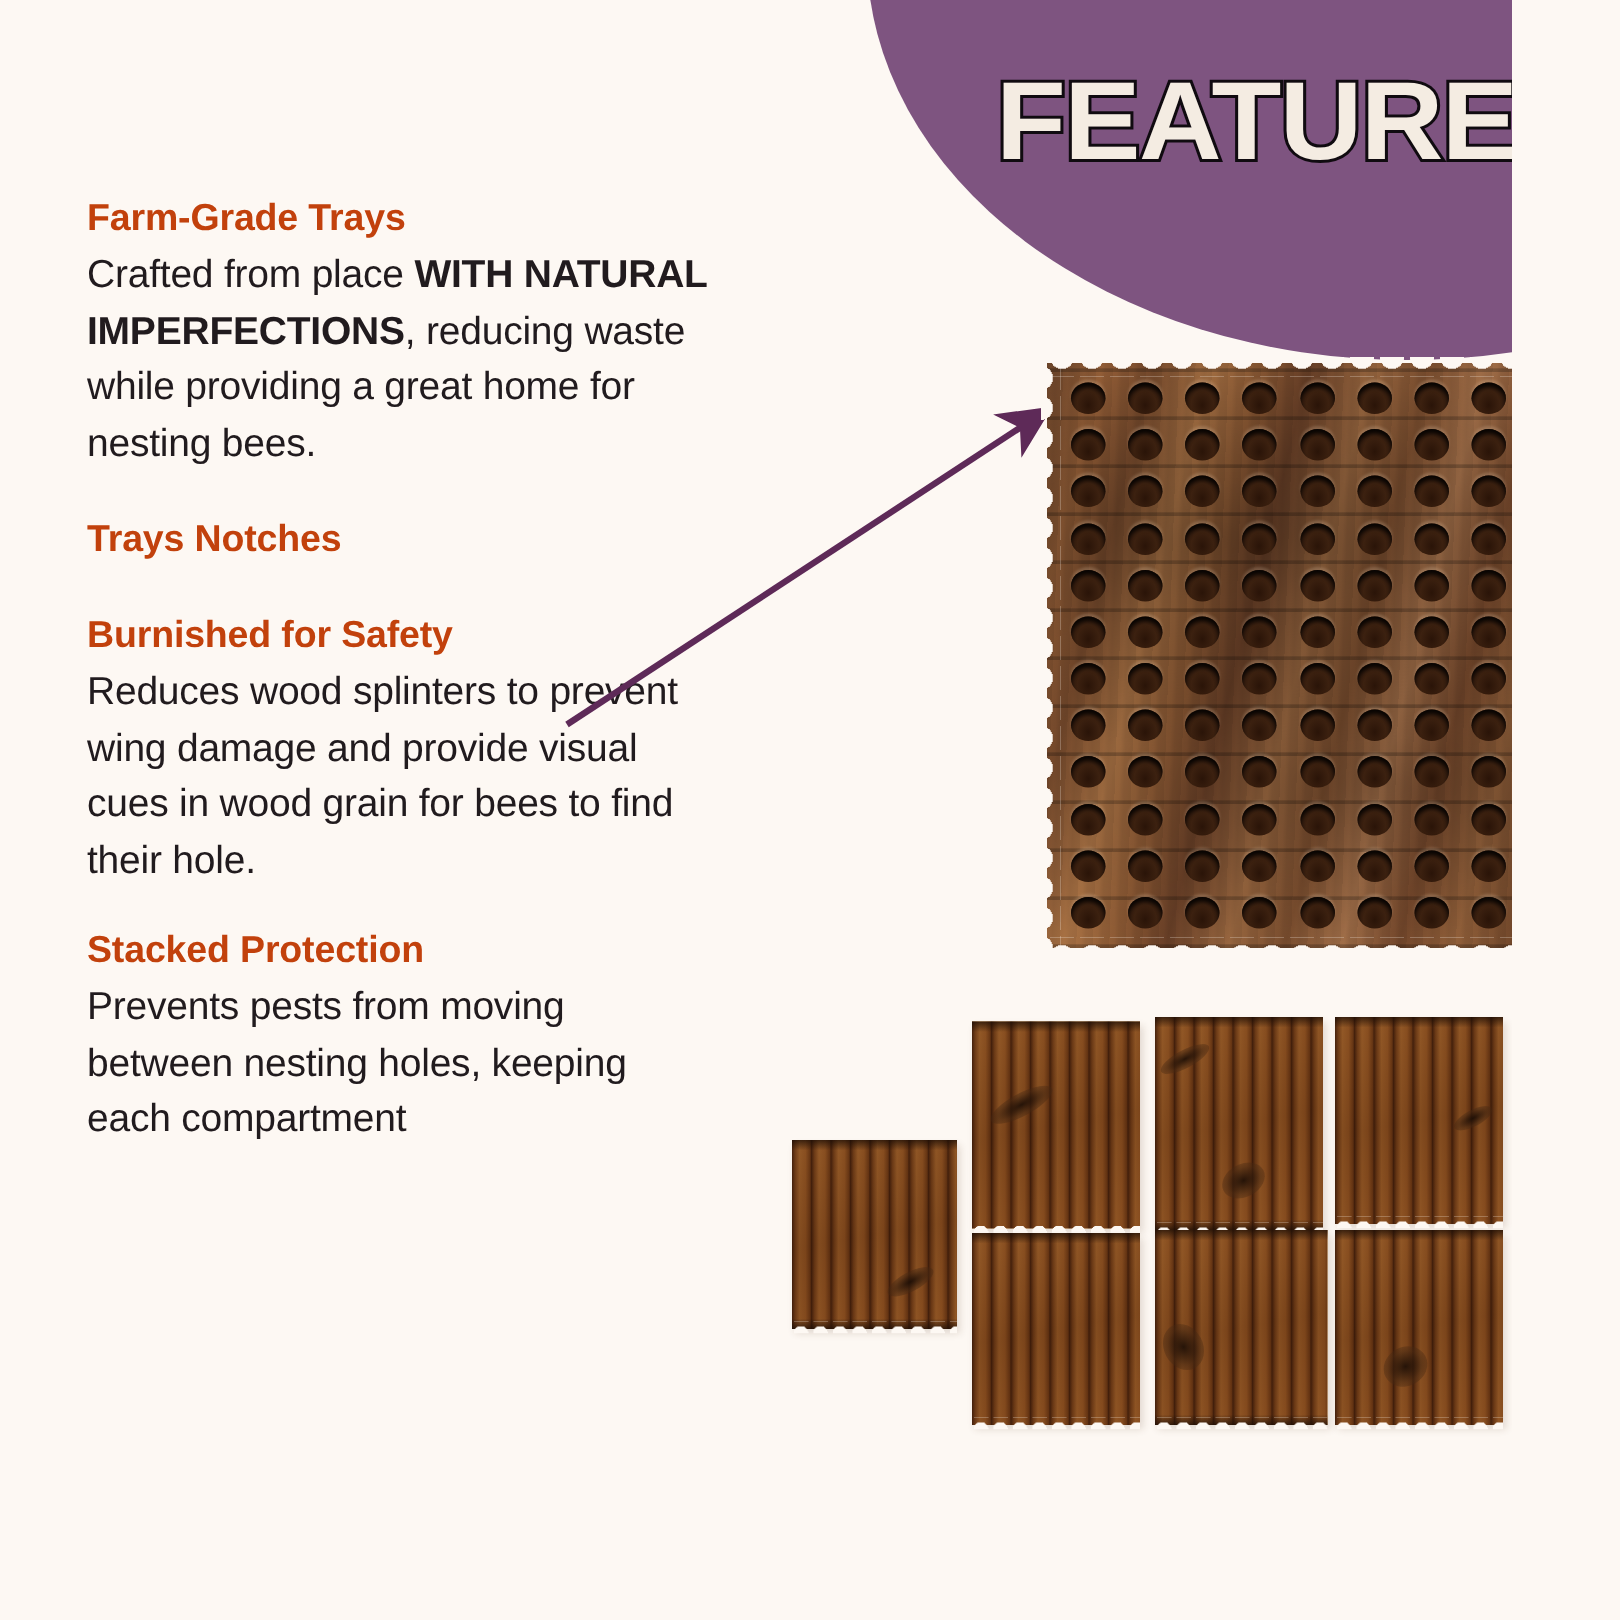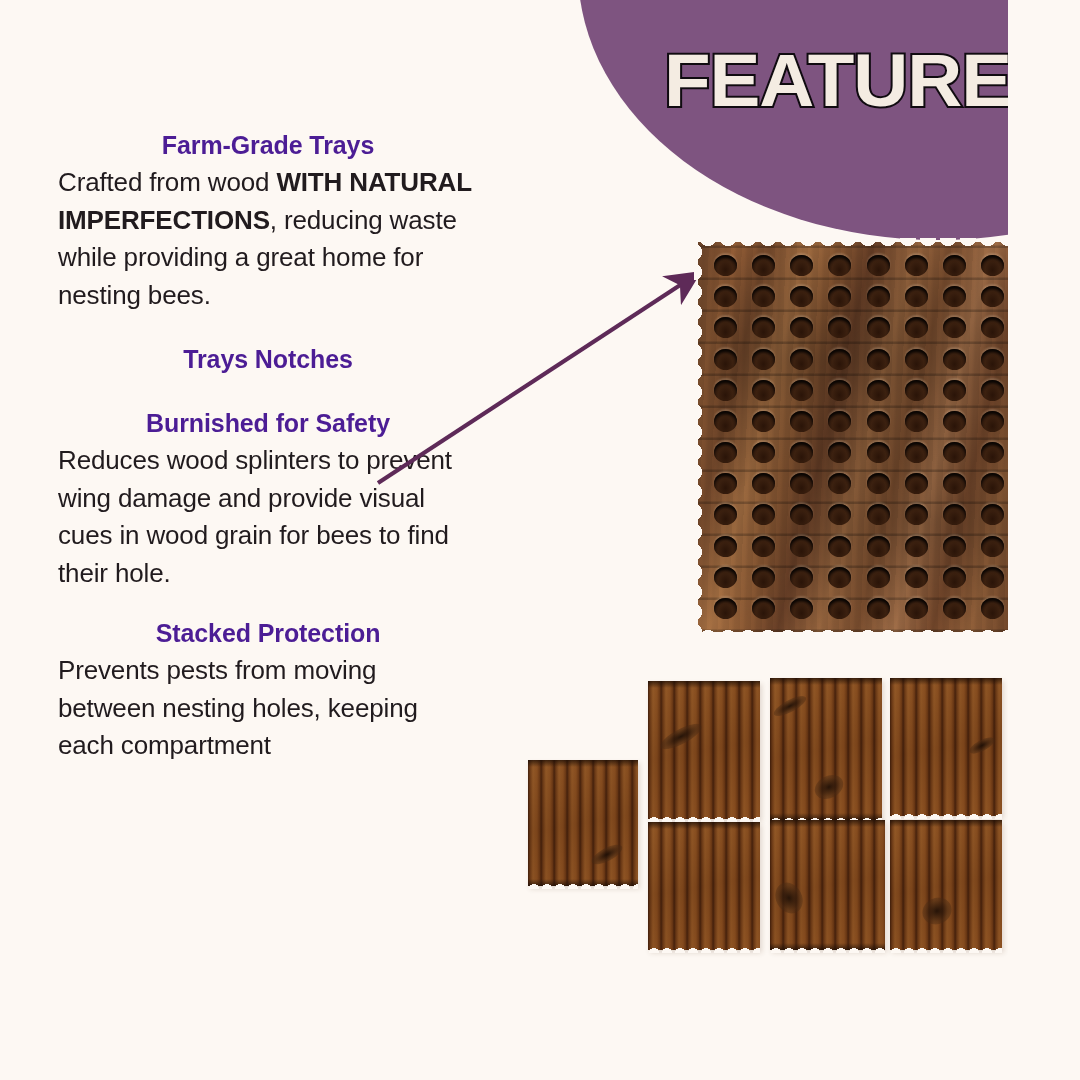--- a/index.html
+++ b/index.html
@@ -58,25 +58,24 @@
     top: 128px;
     width: 420px;
   }
   .feature-block { margin-bottom: 24px; }
   .feature-block.b1 { margin-bottom: 28px; }
   .feature-block.b2 { margin-bottom: 30px; }
   .feature-block.b3 { margin-bottom: 30px; }
   .feature-title {
     font-size: 25px;
     font-weight: bold;
-    color: #4c1d95;
+    color: #c2410c;
     line-height: 34px;
     letter-spacing: -0.1px;
     margin: 0 0 2px 0;
-    text-align: center;
   }
   .feature-body {
     font-size: 26px;
     font-weight: normal;
     color: #211B1E;
     line-height: 37.5px;
     letter-spacing: -0.15px;
     margin: 0;
   }
   .feature-body b { font-weight: bold; }
@@ -215,21 +214,21 @@
 
 <div id="canvas">
 
   <div class="header-circle"></div>
   <div class="header-title">FEATURES</div>
 
   <div class="features-col">
 
     <div class="feature-block b1">
       <p class="feature-title">Farm-Grade Trays</p>
-      <p class="feature-body"><span>Crafted from wood </span><b>WITH NATURAL IMPERFECTIONS</b><span>, reducing waste while providing a great home for nesting bees.</span></p>
+      <p class="feature-body"><span>Crafted from place </span><b>WITH NATURAL IMPERFECTIONS</b><span>, reducing waste while providing a great home for nesting bees.</span></p>
     </div>
 
     <div class="feature-block b2">
       <p class="feature-title">Trays Notches</p>
     </div>
 
     <div class="feature-block b4">
       <p class="feature-title">Burnished for Safety</p>
       <p class="feature-body">Reduces wood splinters to prevent wing damage and provide visual cues in wood grain for bees to find their hole.</p>
     </div>

